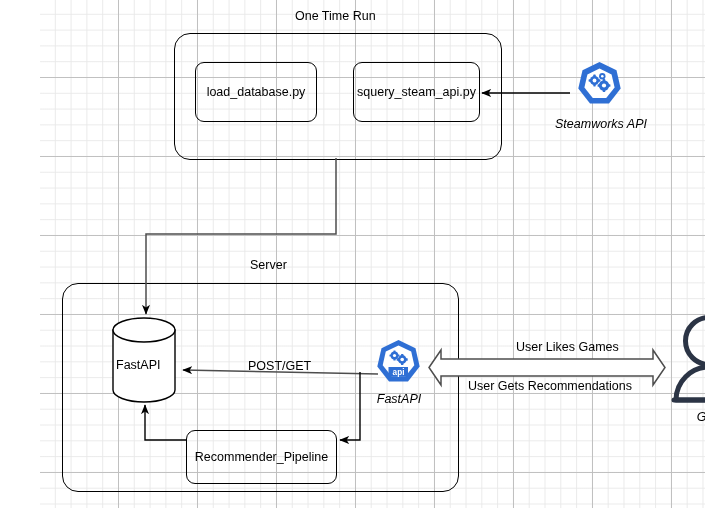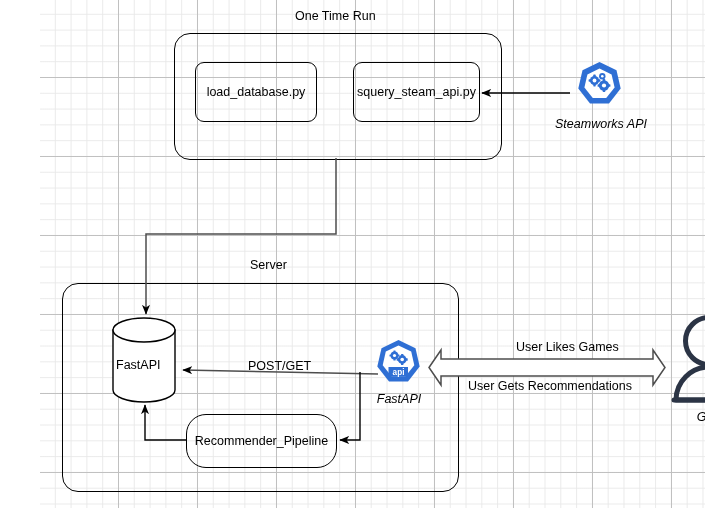--- a/index.html
+++ b/index.html
@@ -42,21 +42,21 @@
   </div>
 
   <div class="box rbox-in ctr" style="left:313px;top:62px;width:125px;height:58px;">
     <span class="boxtxt">squery_steam_api.py</span>
   </div>
 
   <div class="lbl" style="left:210px;top:259px;">Server</div>
 
   <div class="box rbox-out" style="left:22px;top:283px;width:395px;height:207px;"></div>
 
-  <div class="box rbox-in ctr" style="left:146px;top:414px;width:149px;height:52px;border-radius:20px;">
+  <div class="box rbox-in ctr" style="left:146px;top:430px;width:149px;height:52px;">
     <span class="boxtxt">Recommender_Pipeline</span>
   </div>
 
   <div class="lbl" style="left:208px;top:360px;">POST/GET</div>
   <div class="lbl" style="left:476px;top:341px;">User Likes Games</div>
   <div class="lbl" style="left:428px;top:380px;text-align:center;">User Gets Recommendations</div>
 
   <svg class="layer" viewBox="0 0 705 508">
     <defs>
       <marker id="ah" markerWidth="10" markerHeight="8" refX="9.2" refY="4" orient="auto" markerUnits="userSpaceOnUse">

